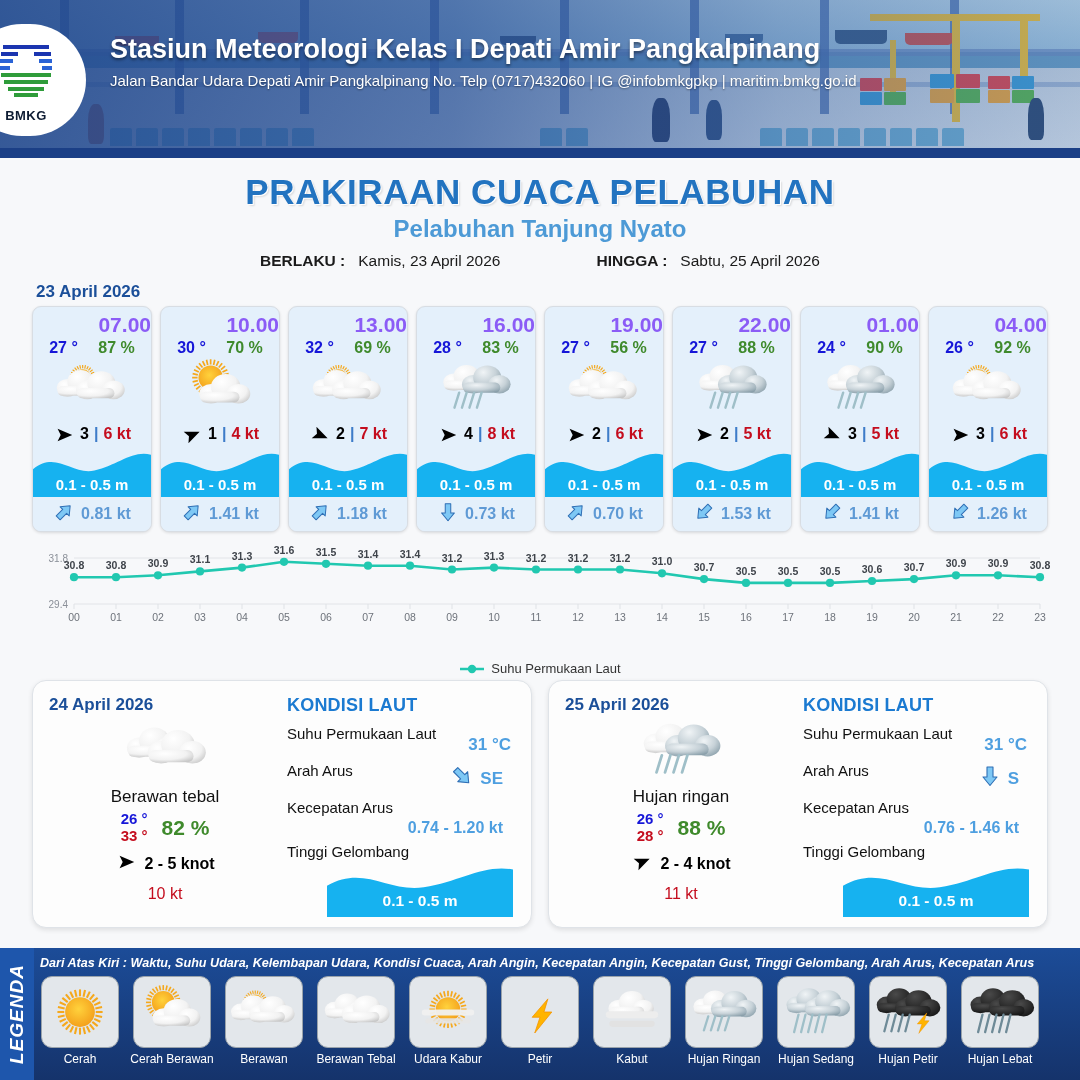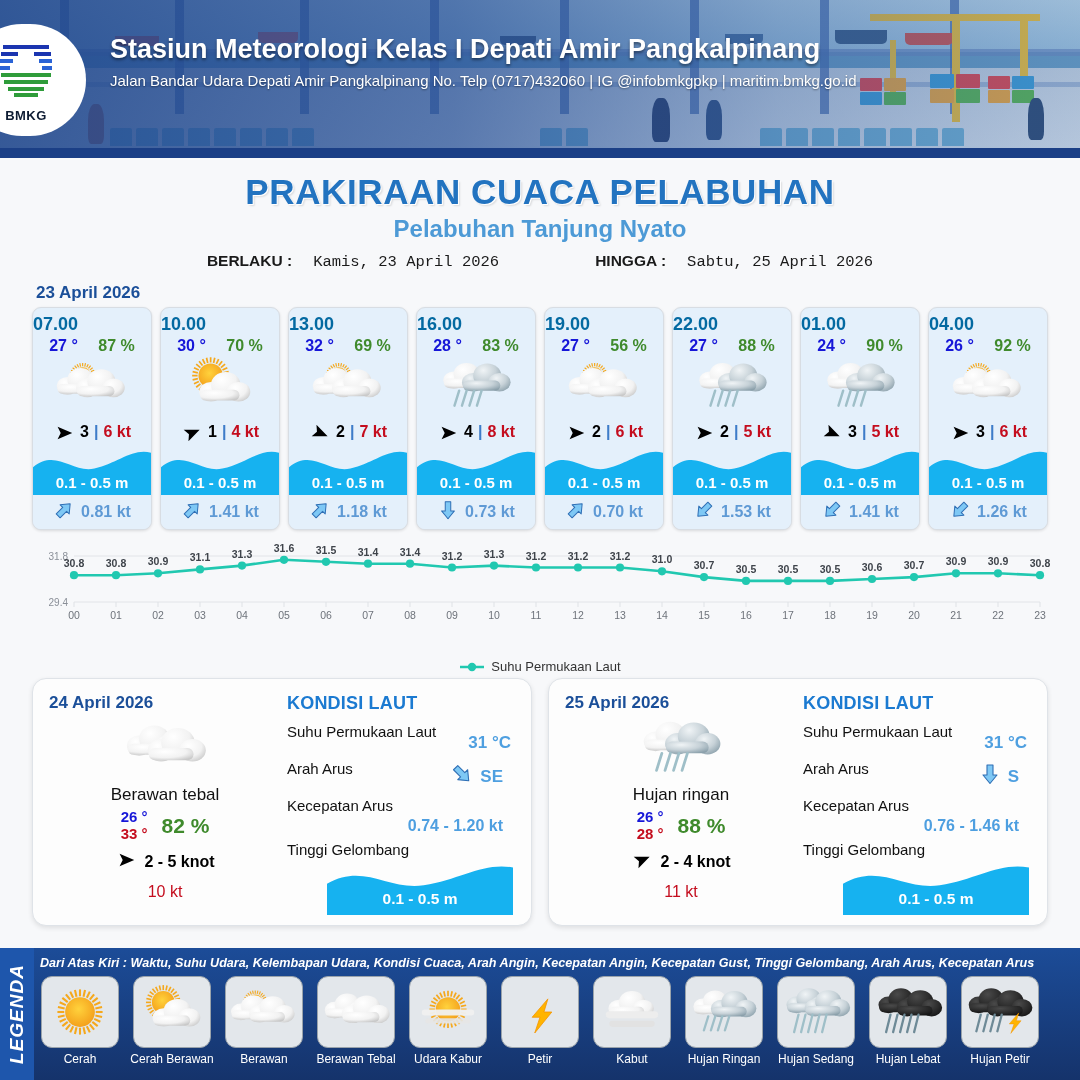--- a/index.html
+++ b/index.html
@@ -46,35 +46,35 @@
   .hdr-line1 { font-size: 17.5px; font-weight: 700; letter-spacing: .3px; text-shadow: 0 1px 2px rgba(0,0,0,.45); }
   .hdr-line2 { font-size: 27px; font-weight: 700; margin-top: 4px; letter-spacing: 0px; text-shadow: 0 2px 3px rgba(0,0,0,.45); }
   .hdr-line3 { font-size: 15px; font-weight: 400; margin-top: 7px; text-shadow: 0 1px 2px rgba(0,0,0,.45); }
 
   
   .title-wrap { text-align: center; padding-top: 14px; }
   .title-main { font-size: 35px; font-weight: 800; color: #2273c0; letter-spacing: .6px; text-shadow: 1px 1px 0 #fff, 2px 2px 2px rgba(0,0,0,.12); }
   .title-sub { font-size: 24px; font-weight: 700; color: #4d9ad6; margin-top: 3px; }
   .validity { margin-top: 9px; font-size: 15.5px; color: #1a1a1a; display:flex; justify-content:center; gap: 96px; }
   .validity b { font-weight: 700; }
-  .validity span.val { font-weight: 400; margin-left: 21px; font-family: Liberation Mono, monospace; }
+  .validity span.val { font-weight: 400; margin-left: 13px; }
 
   
   .date-label { margin: 12px 0 4px 36px; font-size: 17px; font-weight: 700; color: #1b4f99; }
 
   
   .cards { display: flex; gap: 8px; padding: 0 32px; }
   .card {
     width: 122px; background: #e4f0fb;
     border: 1px solid #d8dde3; border-radius: 9px;
     box-shadow: 0 1px 3px rgba(0,0,0,.12);
     overflow: hidden; position: relative;
     display: flex; flex-direction: column;
   }
-  .c-time { text-align:left; font-size:18px; font-weight:700; color:#0369a1; padding-top:6px; }
+  .c-time { text-align:right; font-size:21px; font-weight:700; color:#8b5cf6; padding-top:6px; }
   .c-row { display:flex; justify-content:space-around; align-items:baseline; padding: 2px 6px 0; }
   .c-temp { font-size:16px; font-weight:700; color:#1616d8; }
   .c-hum  { font-size:16px; font-weight:700; color:#3f8a2c; }
   .c-icon { height: 62px; display:flex; align-items:center; justify-content:center; }
   .c-wind { display:flex; align-items:center; justify-content:center; gap:5px; height:30px; }
   .c-wdir { width:22px; height:20px; }
   .c-wnum { font-size:16px; font-weight:700; color:#000; }
   .c-sep  { color:#3d7cc9; font-weight:700; font-size:16px; }
   .c-gust { font-size:16px; font-weight:700; color:#c40d1e; }
   .c-wave { position:relative; height:48px; }
@@ -1729,20 +1729,65 @@
 <radialGradient id="cgk" cx="36%" cy="28%" r="80%">
   <stop offset="0%" stop-color="#4a4a4a"></stop>
                 <stop offset="60%" stop-color="#2b2b2b"></stop>
                 <stop offset="100%" stop-color="#151515"></stop>
 </radialGradient>
 <radialGradient id="sg" cx="45%" cy="40%" r="60%">
   <stop offset="0%" stop-color="#ffd23c"></stop>
                 <stop offset="100%" stop-color="#f4a11c"></stop>
 </radialGradient>
 </defs>
+            <g transform="translate(28,20) scale(0.95)">
+    <ellipse cx="-13" cy="3" rx="12" ry="10" fill="url(#cgk)"></ellipse>
+    <ellipse cx="2" cy="-4" rx="15" ry="13" fill="url(#cgk)"></ellipse>
+    <ellipse cx="15" cy="3" rx="12" ry="10" fill="url(#cgk)"></ellipse>
+    <rect x="-24" y="1" width="40" height="11" rx="5.5" fill="url(#cgk)"></rect>
+  </g>
+            <g transform="translate(50,23) scale(1)">
+    <ellipse cx="-13" cy="3" rx="12" ry="10" fill="url(#cgk)"></ellipse>
+    <ellipse cx="2" cy="-4" rx="15" ry="13" fill="url(#cgk)"></ellipse>
+    <ellipse cx="15" cy="3" rx="12" ry="10" fill="url(#cgk)"></ellipse>
+    <rect x="-24" y="1" width="40" height="11" rx="5.5" fill="url(#cgk)"></rect>
+  </g>
+            <line x1="18" y1="34" x2="13" y2="53" stroke="#6e8a97" stroke-width="2.6" stroke-linecap="round"></line>
+            <line x1="26" y1="34" x2="21" y2="53" stroke="#6e8a97" stroke-width="2.6" stroke-linecap="round"></line>
+            <line x1="34" y1="34" x2="29" y2="53" stroke="#6e8a97" stroke-width="2.6" stroke-linecap="round"></line>
+            <line x1="42" y1="34" x2="37" y2="53" stroke="#6e8a97" stroke-width="2.6" stroke-linecap="round"></line>
+            <path transform="translate(56,32) scale(0.9)" d="M6 0 L-6 14 L0 14 L-4 26 L9 10 L3 10 Z" fill="#ffb400" stroke="#f39200" stroke-width=".6"></path>
+          </svg>
+        </div>
+    <div class="leg-lbl">Hujan Petir</div>
+      </div>
+      <div class="leg-item">
+    <div class="leg-box">
+          <svg width="70" height="56" viewBox="0 0 80 62">
+<defs>
+<radialGradient id="cg" cx="36%" cy="30%" r="78%">
+  <stop offset="0%" stop-color="#ffffff"></stop>
+                <stop offset="62%" stop-color="#f2f2f2"></stop>
+                <stop offset="100%" stop-color="#c9c9c9"></stop>
+</radialGradient>
+<radialGradient id="cgd" cx="36%" cy="28%" r="80%">
+  <stop offset="0%" stop-color="#f0f4f6"></stop>
+                <stop offset="55%" stop-color="#c7d2d8"></stop>
+                <stop offset="100%" stop-color="#8ba0ab"></stop>
+</radialGradient>
+<radialGradient id="cgk" cx="36%" cy="28%" r="80%">
+  <stop offset="0%" stop-color="#4a4a4a"></stop>
+                <stop offset="60%" stop-color="#2b2b2b"></stop>
+                <stop offset="100%" stop-color="#151515"></stop>
+</radialGradient>
+<radialGradient id="sg" cx="45%" cy="40%" r="60%">
+  <stop offset="0%" stop-color="#ffd23c"></stop>
+                <stop offset="100%" stop-color="#f4a11c"></stop>
+</radialGradient>
+</defs>
             <g transform="translate(30,20) scale(0.95)">
     <ellipse cx="-13" cy="3" rx="12" ry="10" fill="url(#cgk)"></ellipse>
     <ellipse cx="2" cy="-4" rx="15" ry="13" fill="url(#cgk)"></ellipse>
     <ellipse cx="15" cy="3" rx="12" ry="10" fill="url(#cgk)"></ellipse>
     <rect x="-24" y="1" width="40" height="11" rx="5.5" fill="url(#cgk)"></rect>
   </g>
             <g transform="translate(52,23) scale(1)">
     <ellipse cx="-13" cy="3" rx="12" ry="10" fill="url(#cgk)"></ellipse>
     <ellipse cx="2" cy="-4" rx="15" ry="13" fill="url(#cgk)"></ellipse>
     <ellipse cx="15" cy="3" rx="12" ry="10" fill="url(#cgk)"></ellipse>
@@ -1750,59 +1795,14 @@
   </g>
             <line x1="20" y1="34" x2="15" y2="54" stroke="#6e8a97" stroke-width="2.6" stroke-linecap="round"></line>
             <line x1="28" y1="34" x2="23" y2="54" stroke="#6e8a97" stroke-width="2.6" stroke-linecap="round"></line>
             <line x1="36" y1="34" x2="31" y2="54" stroke="#6e8a97" stroke-width="2.6" stroke-linecap="round"></line>
             <line x1="44" y1="34" x2="39" y2="54" stroke="#6e8a97" stroke-width="2.6" stroke-linecap="round"></line>
             <line x1="52" y1="34" x2="47" y2="54" stroke="#6e8a97" stroke-width="2.6" stroke-linecap="round"></line>
           </svg>
         </div>
     <div class="leg-lbl">Hujan Lebat</div>
       </div>
-      <div class="leg-item">
-    <div class="leg-box">
-          <svg width="70" height="56" viewBox="0 0 80 62">
-<defs>
-<radialGradient id="cg" cx="36%" cy="30%" r="78%">
-  <stop offset="0%" stop-color="#ffffff"></stop>
-                <stop offset="62%" stop-color="#f2f2f2"></stop>
-                <stop offset="100%" stop-color="#c9c9c9"></stop>
-</radialGradient>
-<radialGradient id="cgd" cx="36%" cy="28%" r="80%">
-  <stop offset="0%" stop-color="#f0f4f6"></stop>
-                <stop offset="55%" stop-color="#c7d2d8"></stop>
-                <stop offset="100%" stop-color="#8ba0ab"></stop>
-</radialGradient>
-<radialGradient id="cgk" cx="36%" cy="28%" r="80%">
-  <stop offset="0%" stop-color="#4a4a4a"></stop>
-                <stop offset="60%" stop-color="#2b2b2b"></stop>
-                <stop offset="100%" stop-color="#151515"></stop>
-</radialGradient>
-<radialGradient id="sg" cx="45%" cy="40%" r="60%">
-  <stop offset="0%" stop-color="#ffd23c"></stop>
-                <stop offset="100%" stop-color="#f4a11c"></stop>
-</radialGradient>
-</defs>
-            <g transform="translate(28,20) scale(0.95)">
-    <ellipse cx="-13" cy="3" rx="12" ry="10" fill="url(#cgk)"></ellipse>
-    <ellipse cx="2" cy="-4" rx="15" ry="13" fill="url(#cgk)"></ellipse>
-    <ellipse cx="15" cy="3" rx="12" ry="10" fill="url(#cgk)"></ellipse>
-    <rect x="-24" y="1" width="40" height="11" rx="5.5" fill="url(#cgk)"></rect>
-  </g>
-            <g transform="translate(50,23) scale(1)">
-    <ellipse cx="-13" cy="3" rx="12" ry="10" fill="url(#cgk)"></ellipse>
-    <ellipse cx="2" cy="-4" rx="15" ry="13" fill="url(#cgk)"></ellipse>
-    <ellipse cx="15" cy="3" rx="12" ry="10" fill="url(#cgk)"></ellipse>
-    <rect x="-24" y="1" width="40" height="11" rx="5.5" fill="url(#cgk)"></rect>
-  </g>
-            <line x1="18" y1="34" x2="13" y2="53" stroke="#6e8a97" stroke-width="2.6" stroke-linecap="round"></line>
-            <line x1="26" y1="34" x2="21" y2="53" stroke="#6e8a97" stroke-width="2.6" stroke-linecap="round"></line>
-            <line x1="34" y1="34" x2="29" y2="53" stroke="#6e8a97" stroke-width="2.6" stroke-linecap="round"></line>
-            <line x1="42" y1="34" x2="37" y2="53" stroke="#6e8a97" stroke-width="2.6" stroke-linecap="round"></line>
-            <path transform="translate(56,32) scale(0.9)" d="M6 0 L-6 14 L0 14 L-4 26 L9 10 L3 10 Z" fill="#ffb400" stroke="#f39200" stroke-width=".6"></path>
-          </svg>
-        </div>
-    <div class="leg-lbl">Hujan Petir</div>
-      </div>
     </div>
 </div>
 
 </body></html>

